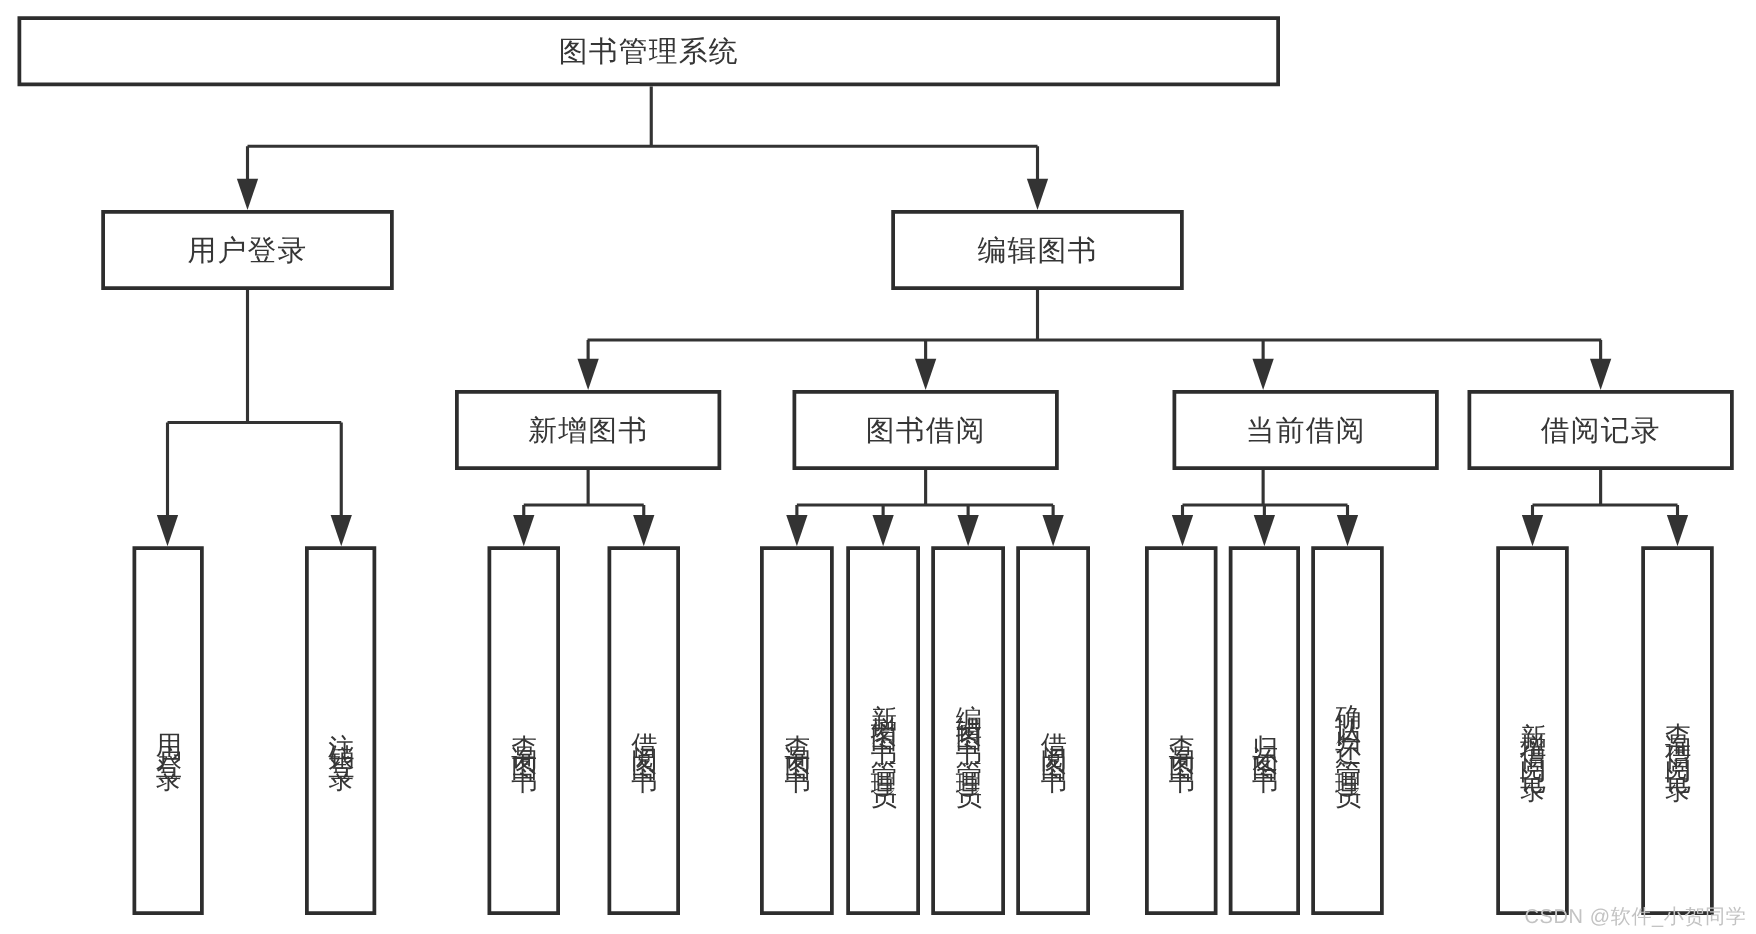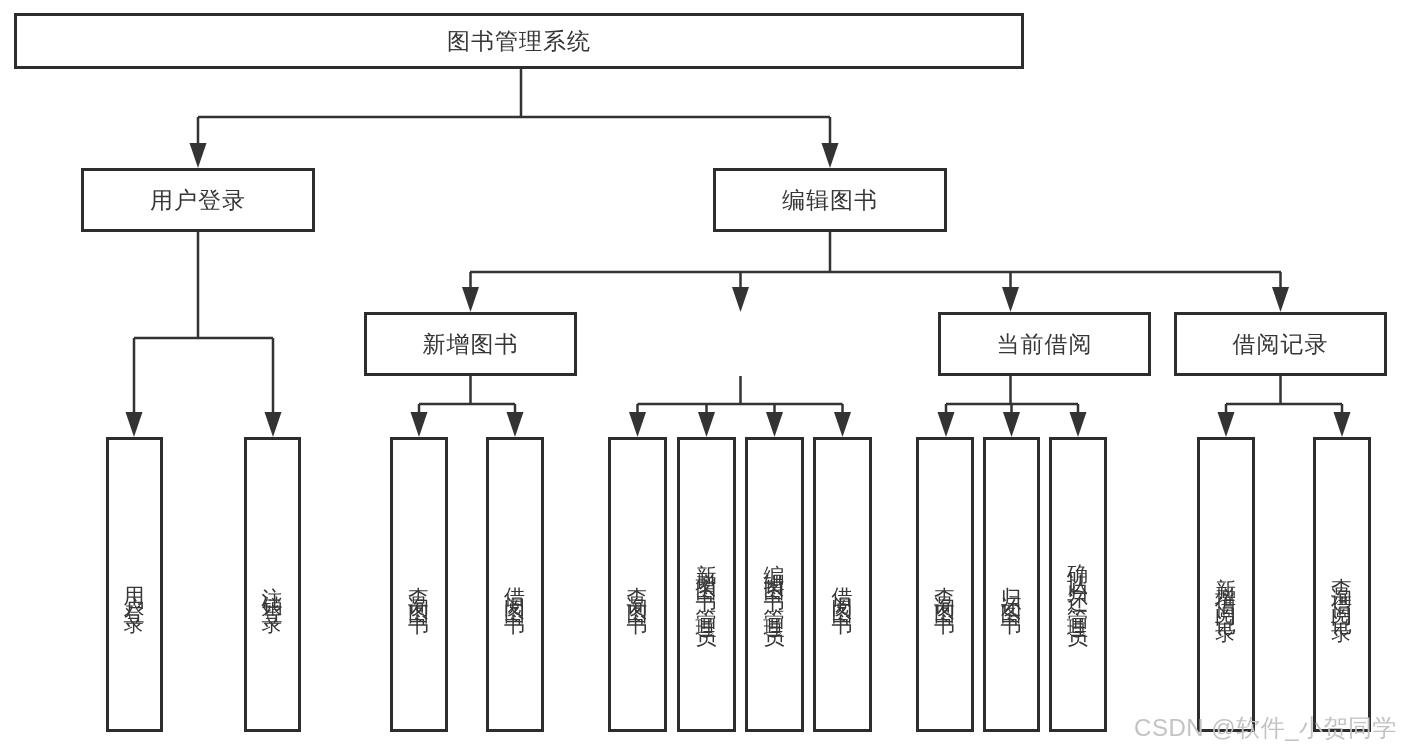--- a/index.html
+++ b/index.html
@@ -31,21 +31,21 @@
     font-size:21px;
     writing-mode:vertical-rl;
     letter-spacing:9px;
     line-height:1;
     padding-top:6px;
   }
   .watermark{
     position:absolute;
     right:8px;bottom:3px;
     color:#c3c3c3;
-    font-size:24px;
+    font-size:16px;
     letter-spacing:0.5px;
     white-space:nowrap;
   }
 </style>
 </head>
 <body>
 
 <div class="canvas">
 
   <svg class="connectors" viewBox="0 0 1405 747" xmlns="http://www.w3.org/2000/svg">
@@ -83,20 +83,21 @@
       <polygon points="1333.5,412 1350.5,412 1342,437"></polygon>
     </g>
   </svg>
 
   <div class="node h-node root">图书管理系统</div>
 
   <div class="node h-node lvl1" style="left:81px;">用户登录</div>
   <div class="node h-node lvl1" style="left:713px;">编辑图书</div>
 
   <div class="node h-node lvl2" style="left:364px;">新增图书</div>
+  <div class="node h-node lvl2" style="left:634px;">图书借阅</div>
   <div class="node h-node lvl2" style="left:904px;margin-left:34px;">当前借阅</div>
   <div class="node h-node lvl2" style="left:1174px;">借阅记录</div>
 
   <div class="node leaf" style="left:106px;width:57px;">用户登录</div>
   <div class="node leaf" style="left:244px;width:57px;">注销登录</div>
 
   <div class="node leaf" style="left:390px;width:58px;">查询图书</div>
   <div class="node leaf" style="left:486px;width:58px;">借阅图书</div>
 
   <div class="node leaf" style="left:608px;width:59px;">查询图书</div>

